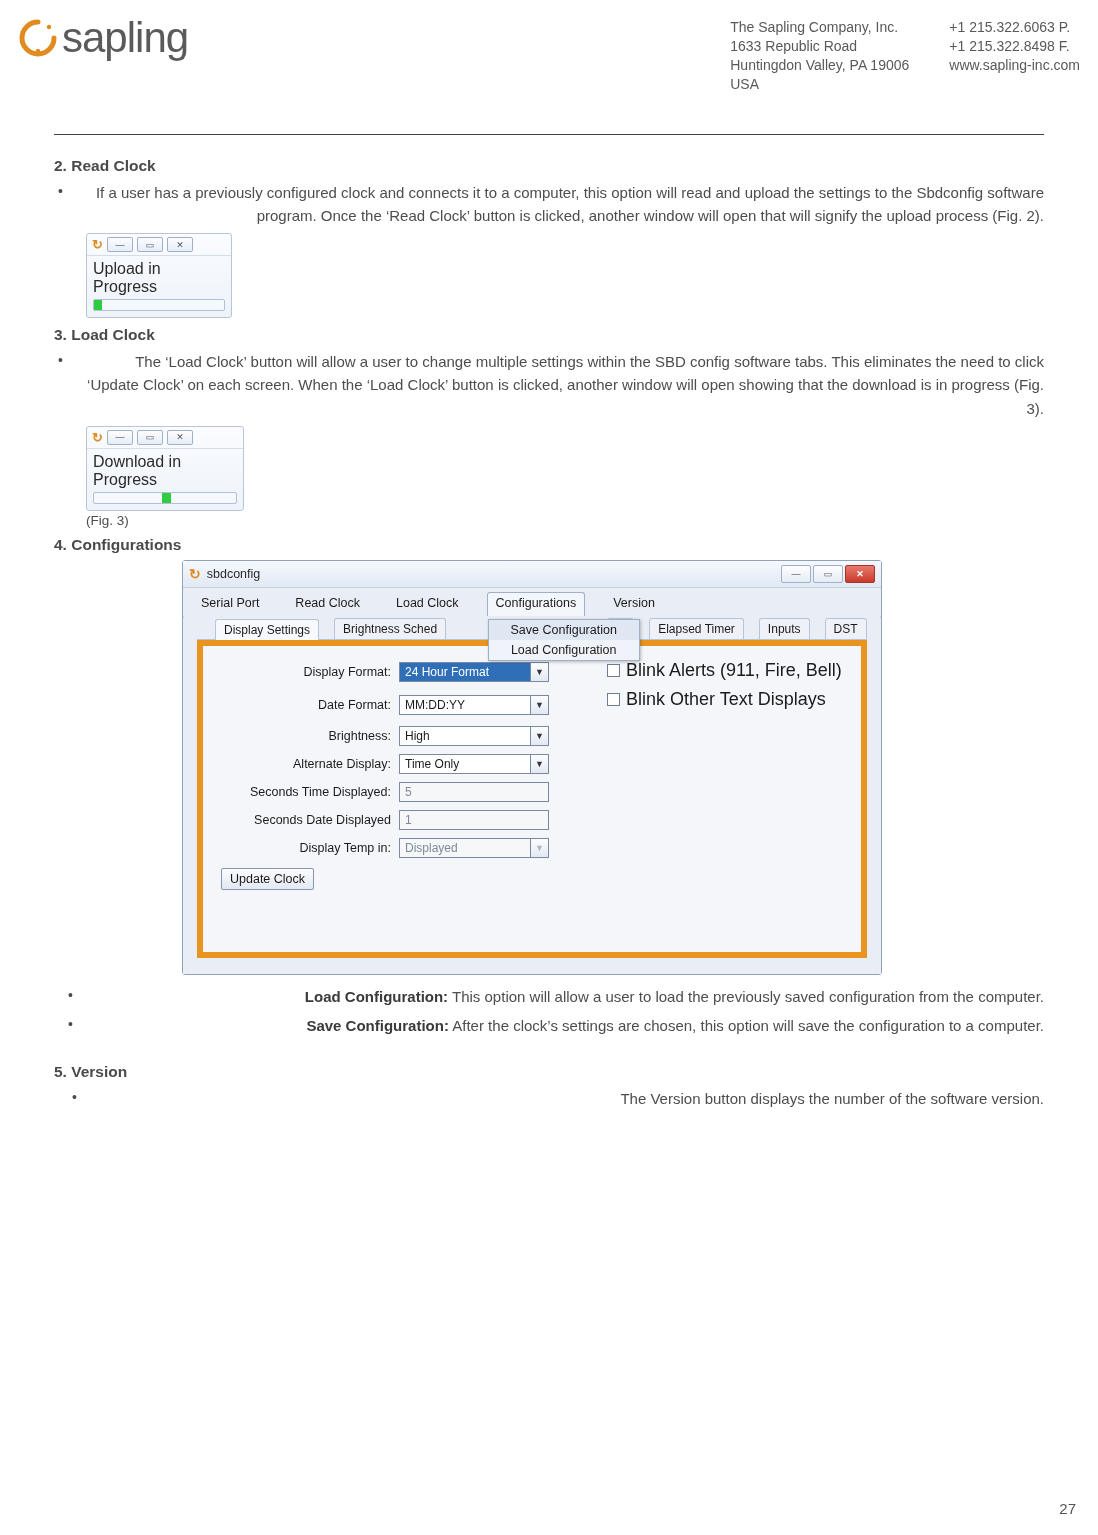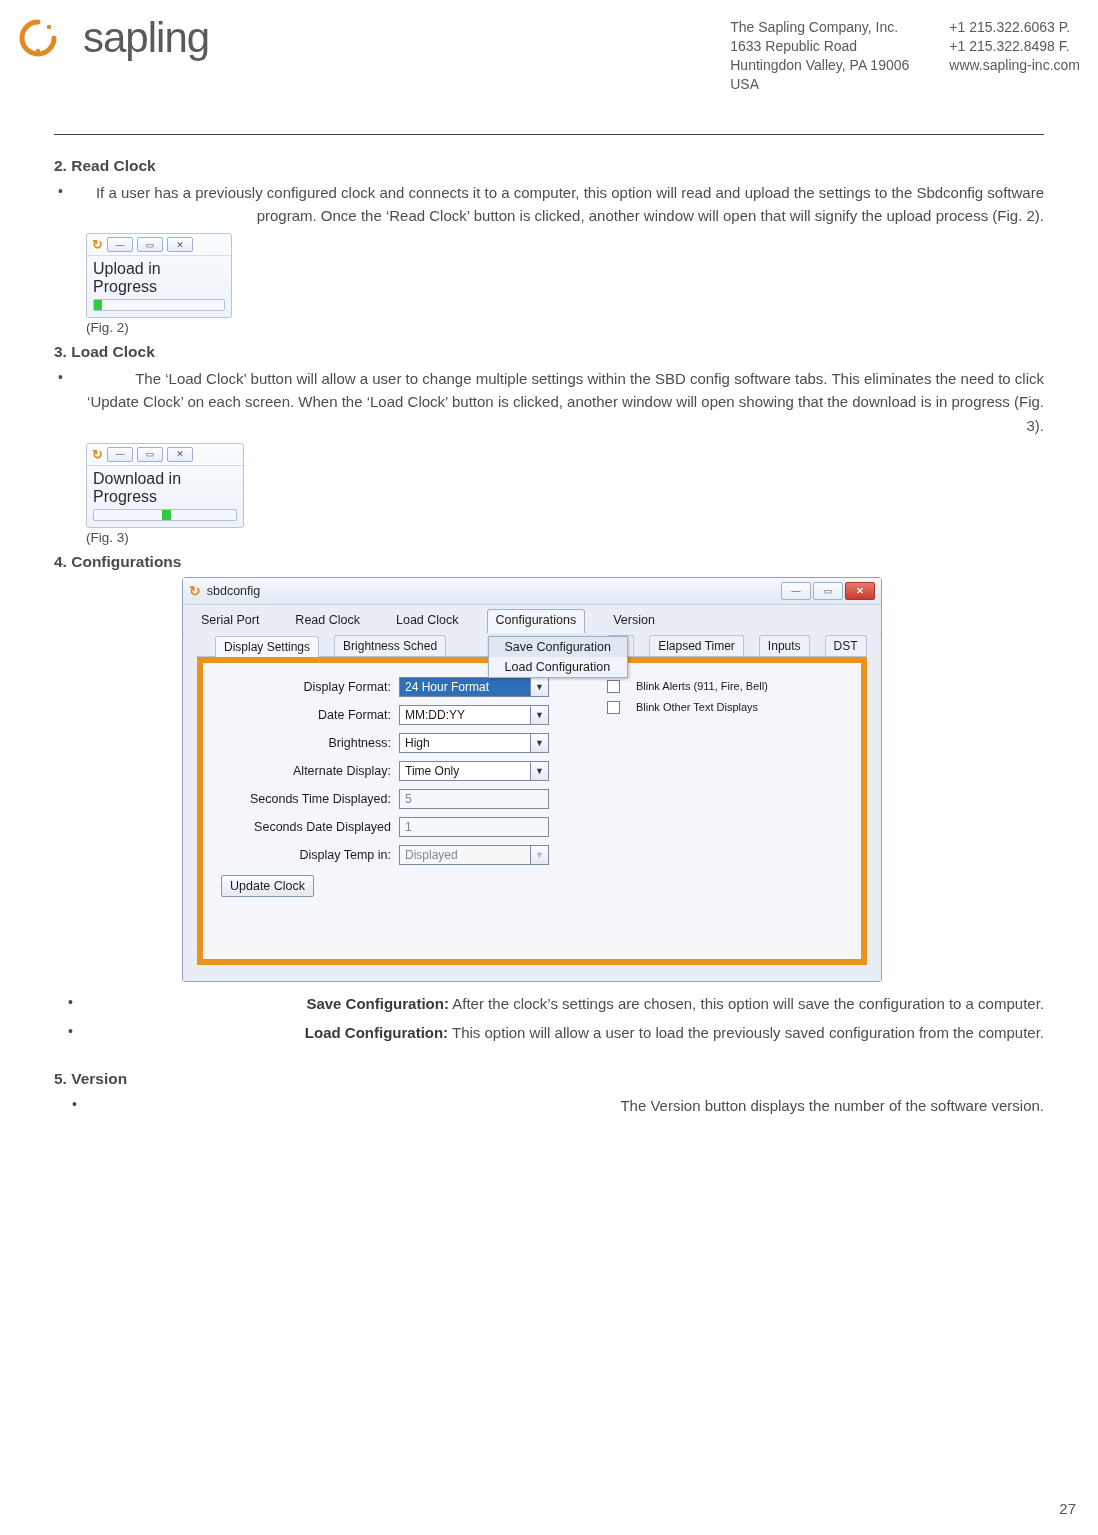--- a/index.html
+++ b/index.html
@@ -7,21 +7,21 @@
     font-family: "Myriad Pro", "Segoe UI", Arial, sans-serif;
     width: 1098px;
     height: 1535px;
     background: #fff;
     color: #3a3a3a;
     position: relative;
     font-size: 15px;
   }
   .page { padding: 14px 18px 0 18px; }
   .header { display: flex; align-items: flex-start; }
-  .logo { display: flex; align-items: center; gap: 25px; }
+  .logo { display: flex; align-items: center; gap: 4px; }
   .logo-mark svg { display: block; }
   .logo-text {
     font-size: 42px;
     font-weight: 400;
     letter-spacing: -1px;
     color: #5a5a5a;
     font-family: "Century Gothic", "Segoe UI", sans-serif;
   }
   .contact-block {
     margin-left: auto;
@@ -154,23 +154,24 @@
   .config-dd {
     position: absolute;
     top: 26px; left: 0;
     background: #f0f3f9;
     border: 1px solid #9fb0c8;
     box-shadow: 1px 1px 3px rgba(0,0,0,.25);
     z-index: 50;
     min-width: 138px;
   }
   .config-dd .dditem {
-    padding: 3px 16px;
+    padding: 3px 22px;
     white-space: nowrap;
     color: #1b1b1b;
+    text-align: center;
   }
   .config-dd .dditem:first-child { background: #dfe7f3; }
 
   .app-body {
     padding: 0 14px 16px 14px;
     background: #e9eef6;
   }
   .tabstrip {
     display: flex; align-items: flex-end;
     gap: 16px;
@@ -229,22 +230,22 @@
     width: 18px; height: 20px;
     border: 1px solid #7a8aa3;
     border-left: none;
     background: linear-gradient(#fdfdfe, #e3e9f2);
     display: flex; align-items: center; justify-content: center;
     font-size: 9px; color: #334;
   }
   .ctrl .arrow.dis { color: #aeb7c4; }
   .checks { padding-left: 50px; }
   .checks .chk {
-    display: flex; align-items: center; gap: 16px;
-    font-size: 11px; color: #1b1b1b;
+    display: flex; align-items: center; gap: 6px;
+    font-size: 18px; color: #1b1b1b;
     margin-bottom: 8px;
   }
   .checks .chk .cbox {
     width: 13px; height: 13px;
     border: 1px solid #6e7e96;
     background: #fff;
   }
   .update-btn {
     margin-top: 10px;
     display: inline-block;
@@ -312,21 +313,20 @@
         <span class="winbtn">▭</span>
         <span class="winbtn">✕</span>
       </div>
       <div class="mini-body">
         <div class="label">Upload in Progress</div>
         <div class="progress">
             <div class="fill left"></div>
           </div>
       </div>
     </div>
-    <div class="fig-caption">(Fig. 2)</div>
 
     <h2 class="sec">3. Load Clock</h2>
     <ul class="bul">
       <li>
         <div>The ‘Load Clock’ button will allow a user to change multiple settings within the SBD config software tabs. This eliminates the need to click ‘Update Clock’ on each screen. When the ‘Load Clock’ button is clicked, another window will open showing that the download is in progress (Fig. 3).</div>
       </li>
     </ul>
     <div class="mini-win wide">
       <div class="mini-titlebar">
         <span class="icon">↻</span>
@@ -440,24 +440,24 @@
               <div></div>
             </div>
             <div class="update-btn">Update Clock</div>
           </div>
         </div>
       </div>
     </div>
 
     <ul class="bul" style="margin-left:10px;">
       <li>
-        <div><b>Save Configuration:</b><span> After the clock’s settings are chosen, this option will save the configuration to a computer.</span></div>
+        <div><b>Load Configuration:</b><span> This option will allow a user to load the previously saved configuration from the computer.</span></div>
       </li>
       <li>
-        <div><b>Load Configuration:</b><span> This option will allow a user to load the previously saved configuration from the computer.</span></div>
+        <div><b>Save Configuration:</b><span> After the clock’s settings are chosen, this option will save the configuration to a computer.</span></div>
       </li>
     </ul>
 
     <h2 class="sec" style="margin-top:26px;">5. Version</h2>
     <ul class="bul" style="margin-left:14px;">
       <li>
         <div>The Version button displays the number of the software version.</div>
       </li>
     </ul>
   </div>

